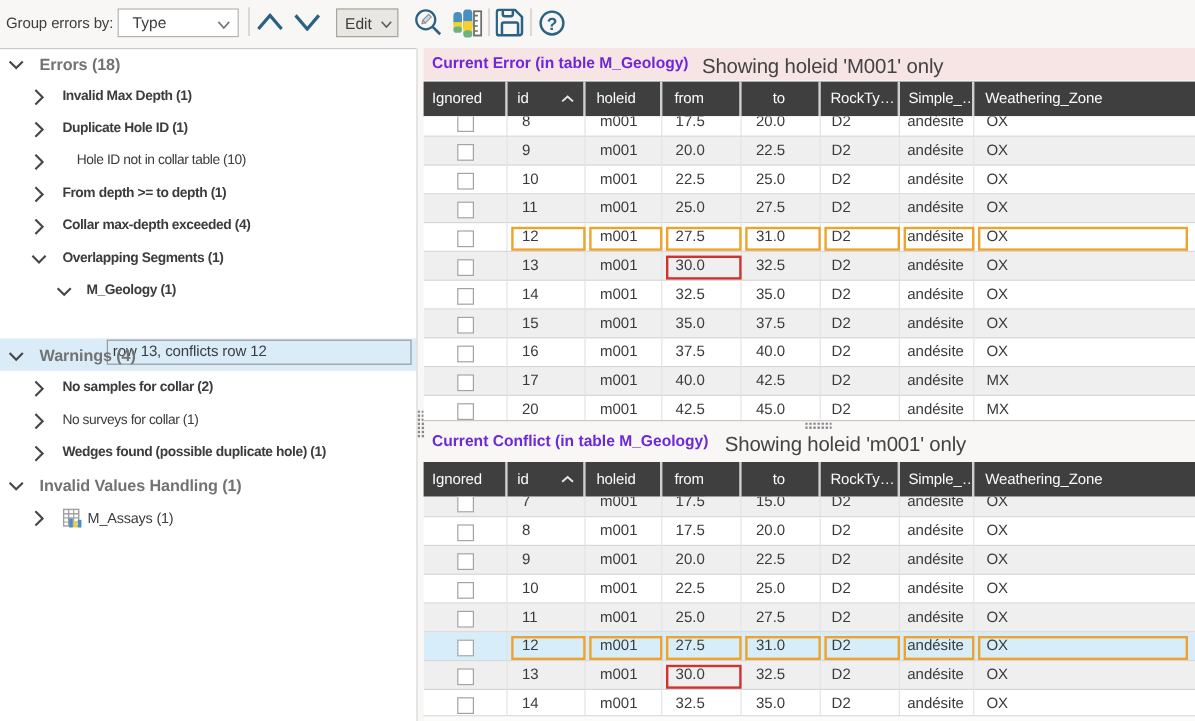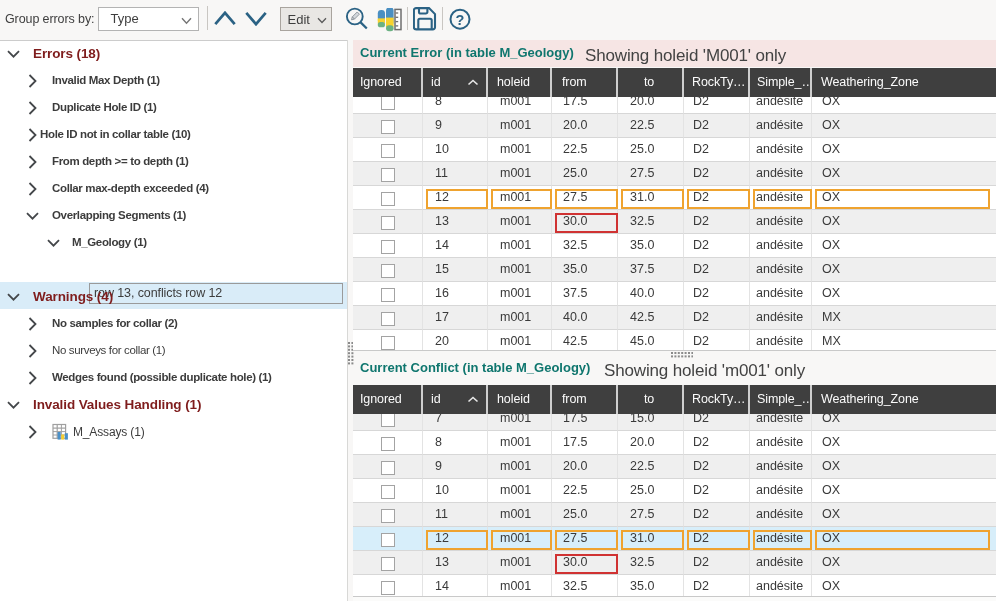--- a/index.html
+++ b/index.html
@@ -7,26 +7,26 @@
 .tool-label{position:absolute;left:5px;top:12px;font-size:12.5px;color:#3e3e3e;letter-spacing:-0.1px;}
 .combo{position:absolute;box-sizing:border-box;height:24px;top:7px;border:1px solid #b3b3b3;background:#fff;font-size:13px;color:#3e3e3e;line-height:22px;}
 .vsep{position:absolute;width:1px;background:#c9c6c2;}
 
 #leftpanel{position:absolute;left:0;top:40px;width:347px;height:561px;background:#fff;border-top:1px solid #ccc;box-sizing:border-box;}
 #vdivider{position:absolute;left:347px;top:40px;width:1px;height:561px;background:#d8d8d6;}
 .trow{position:absolute;left:0;width:347px;height:27px;}
 .trow.sel{background:#d9ecf8;margin-top:26px;}
 .chv{position:absolute;top:6.5px;width:14px;height:14px;}
 .tlab{position:absolute;top:7px;font-size:11.5px;color:#3c3c3c;white-space:nowrap;letter-spacing:-0.35px;}
-.tlab0{position:absolute;top:5.5px;font-size:13.5px;font-weight:700;color:#7f1d1d;white-space:nowrap;letter-spacing:-0.1px;}
+.tlab0{position:absolute;top:5.5px;font-size:13.5px;font-weight:700;color:#737373;white-space:nowrap;letter-spacing:-0.1px;}
 .selbox{position:absolute;left:89px;top:1px;width:254px;height:21px;border:1px solid #9a9a9a;box-sizing:border-box;font-size:12.5px;color:#3c3c3c;line-height:19px;letter-spacing:-0.1px;}
 .selbox span{padding-left:4px;}
 
 #pinkbar{position:absolute;left:353px;top:40px;width:643px;height:27px;background:#f6e5e4;}
-.seclabel{position:absolute;font-size:13px;font-weight:700;color:#0f766e;}
+.seclabel{position:absolute;font-size:13px;font-weight:700;color:#6d28d9;}
 .secinfo{position:absolute;font-size:17px;color:#434343;letter-spacing:-0.15px;}
 .thead{position:absolute;left:353px;width:643px;height:29px;background:#3f3f3f;display:flex;}
 .th{box-sizing:border-box;border-right:2px solid #cfcfcf;color:#fbfbfb;font-size:12.5px;line-height:28px;position:relative;letter-spacing:-0.1px;white-space:nowrap;overflow:hidden;}
 .th:last-child{border-right:none;}
 .caret{position:absolute;right:7px;top:11px;}
 .tviewport{position:absolute;left:353px;width:643px;overflow:hidden;background:#fff;}
 .tr{display:flex;height:24px;}
 .tr.even{background:#fff;}
 .tr.odd{background:#efefef;}
 .tr.sel{background:#d7eefa;}
@@ -126,21 +126,21 @@
     <div class="trow" style="top:94px">
       <span class="chv" style="left:26px"><svg class="tchev" width="14" height="14" viewBox="0 0 14 14">
           <polyline points="3.5,1 9.5,7 3.5,13" fill="none" stroke="#44474a" stroke-width="1.8"></polyline>
         </svg></span>
       <span class="tlab" style="left:52px;font-weight:700">Duplicate Hole ID (1)</span>
     </div>
     <div class="trow" style="top:121px">
       <span class="chv" style="left:26px"><svg class="tchev" width="14" height="14" viewBox="0 0 14 14">
           <polyline points="3.5,1 9.5,7 3.5,13" fill="none" stroke="#44474a" stroke-width="1.8"></polyline>
         </svg></span>
-      <span class="tlab" style="left:40px;font-weight:700">Hole ID not in collar table (10)</span>
+      <span class="tlab" style="left:64px;font-weight:400">Hole ID not in collar table (10)</span>
     </div>
     <div class="trow" style="top:148px">
       <span class="chv" style="left:26px"><svg class="tchev" width="14" height="14" viewBox="0 0 14 14">
           <polyline points="3.5,1 9.5,7 3.5,13" fill="none" stroke="#44474a" stroke-width="1.8"></polyline>
         </svg></span>
       <span class="tlab" style="left:52px;font-weight:700">From depth &gt;= to depth (1)</span>
     </div>
     <div class="trow" style="top:175px">
       <span class="chv" style="left:26px"><svg class="tchev" width="14" height="14" viewBox="0 0 14 14">
           <polyline points="3.5,1 9.5,7 3.5,13" fill="none" stroke="#44474a" stroke-width="1.8"></polyline>

